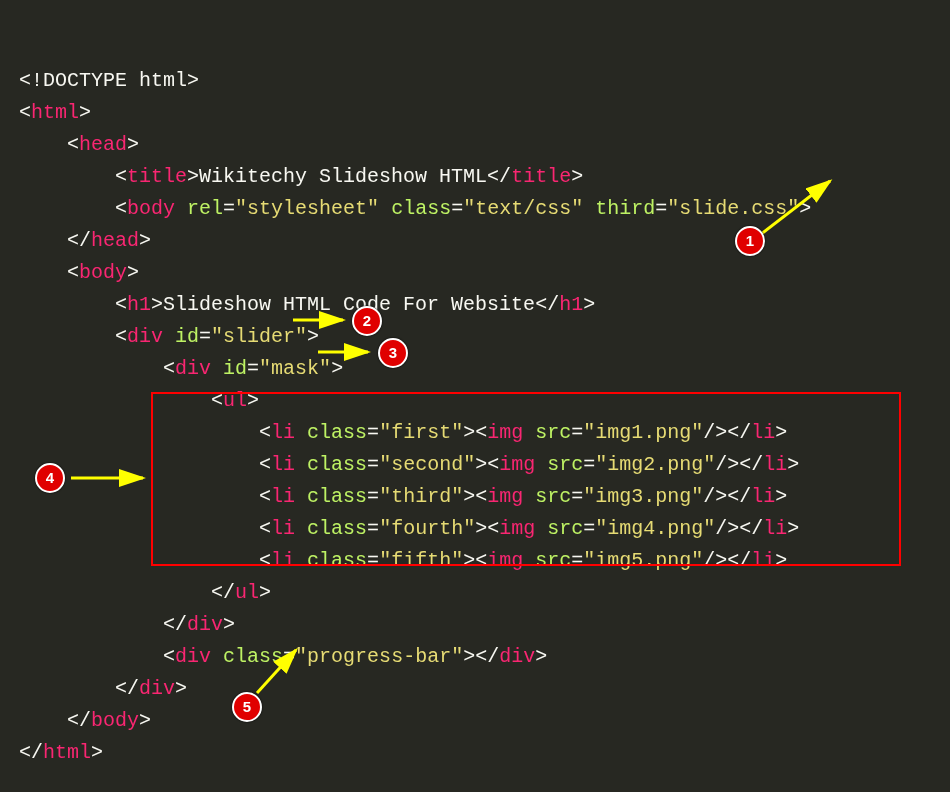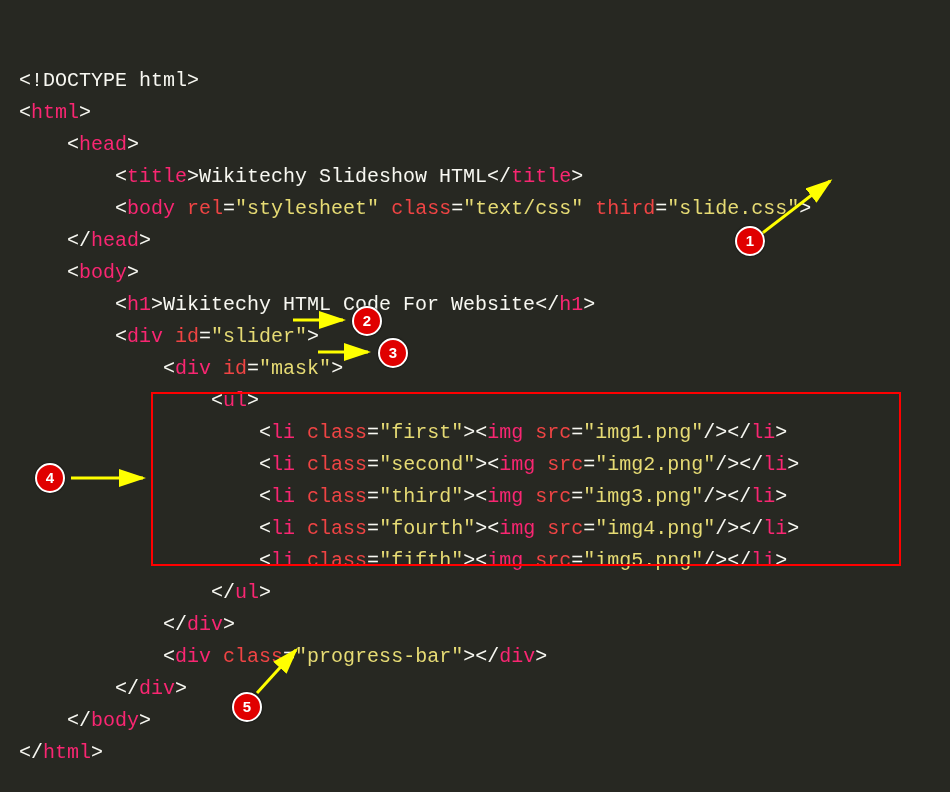--- a/index.html
+++ b/index.html
@@ -18,21 +18,21 @@
   }
   .code {
     position: absolute;
     left: 19px;
     top: 33px;
     line-height: 32px;
     white-space: pre;
   }
   .w  { color: #f8f8f2; }          
   .tg { color: #f92672; font-family: Liberation Mono, monospace; }          
-  .at { color: #ef4444; }          
+  .at { color: #bef264; }          
   .st { color: #e6db74; }          
   .redbox {
     position: absolute;
     border: 2px solid #ff0000;
     pointer-events: none;
   }
   .badge {
     position: absolute;
     width: 26px;
     height: 26px;
@@ -59,21 +59,21 @@
 <div id="stage">
 
   <div class="code">
 <span class="w">&lt;!DOCTYPE html&gt;</span>
 <span class="w">&lt;</span><span class="tg">html</span><span class="w">&gt;</span>
     <span class="w">&lt;</span><span class="tg">head</span><span class="w">&gt;</span>
         <span class="w">&lt;</span><span class="tg">title</span><span class="w">&gt;</span><span class="w">Wikitechy Slideshow HTML</span><span class="w">&lt;/</span><span class="tg">title</span><span class="w">&gt;</span>
         <span class="w">&lt;</span><span class="tg">body</span> <span class="at">rel</span><span class="w">=</span><span class="st">"stylesheet"</span> <span class="at">class</span><span class="w">=</span><span class="st">"text/css"</span> <span class="at">third</span><span class="w">=</span><span class="st">"slide.css"</span><span class="w">&gt;</span>
     <span class="w">&lt;/</span><span class="tg">head</span><span class="w">&gt;</span>
     <span class="w">&lt;</span><span class="tg">body</span><span class="w">&gt;</span>
-        <span class="w">&lt;</span><span class="tg">h1</span><span class="w">&gt;</span><span class="w">Wikitechy HTML Code For Website</span><span class="w">&lt;/</span><span class="tg">h1</span><span class="w">&gt;</span>
+        <span class="w">&lt;</span><span class="tg">h1</span><span class="w">&gt;</span><span class="w">Slideshow HTML Code For Website</span><span class="w">&lt;/</span><span class="tg">h1</span><span class="w">&gt;</span>
         <span class="w">&lt;</span><span class="tg">div</span> <span class="at">id</span><span class="w">=</span><span class="st">"slider"</span><span class="w">&gt;</span>
             <span class="w">&lt;</span><span class="tg">div</span> <span class="at">id</span><span class="w">=</span><span class="st">"mask"</span><span class="w">&gt;</span>
                 <span class="w">&lt;</span><span class="tg">ul</span><span class="w">&gt;</span>
                     <span class="w">&lt;</span><span class="tg">li</span> <span class="at">class</span><span class="w">=</span><span class="st">"first"</span><span class="w">&gt;&lt;</span><span class="tg">img</span> <span class="at">src</span><span class="w">=</span><span class="st">"img1.png"</span><span class="w">/&gt;&lt;/</span><span class="tg">li</span><span class="w">&gt;</span>
                     <span class="w">&lt;</span><span class="tg">li</span> <span class="at">class</span><span class="w">=</span><span class="st">"second"</span><span class="w">&gt;&lt;</span><span class="tg">img</span> <span class="at">src</span><span class="w">=</span><span class="st">"img2.png"</span><span class="w">/&gt;&lt;/</span><span class="tg">li</span><span class="w">&gt;</span>
                     <span class="w">&lt;</span><span class="tg">li</span> <span class="at">class</span><span class="w">=</span><span class="st">"third"</span><span class="w">&gt;&lt;</span><span class="tg">img</span> <span class="at">src</span><span class="w">=</span><span class="st">"img3.png"</span><span class="w">/&gt;&lt;/</span><span class="tg">li</span><span class="w">&gt;</span>
                     <span class="w">&lt;</span><span class="tg">li</span> <span class="at">class</span><span class="w">=</span><span class="st">"fourth"</span><span class="w">&gt;&lt;</span><span class="tg">img</span> <span class="at">src</span><span class="w">=</span><span class="st">"img4.png"</span><span class="w">/&gt;&lt;/</span><span class="tg">li</span><span class="w">&gt;</span>
                     <span class="w">&lt;</span><span class="tg">li</span> <span class="at">class</span><span class="w">=</span><span class="st">"fifth"</span><span class="w">&gt;&lt;</span><span class="tg">img</span> <span class="at">src</span><span class="w">=</span><span class="st">"img5.png"</span><span class="w">/&gt;&lt;/</span><span class="tg">li</span><span class="w">&gt;</span>
                 <span class="w">&lt;/</span><span class="tg">ul</span><span class="w">&gt;</span>
             <span class="w">&lt;/</span><span class="tg">div</span><span class="w">&gt;</span>

